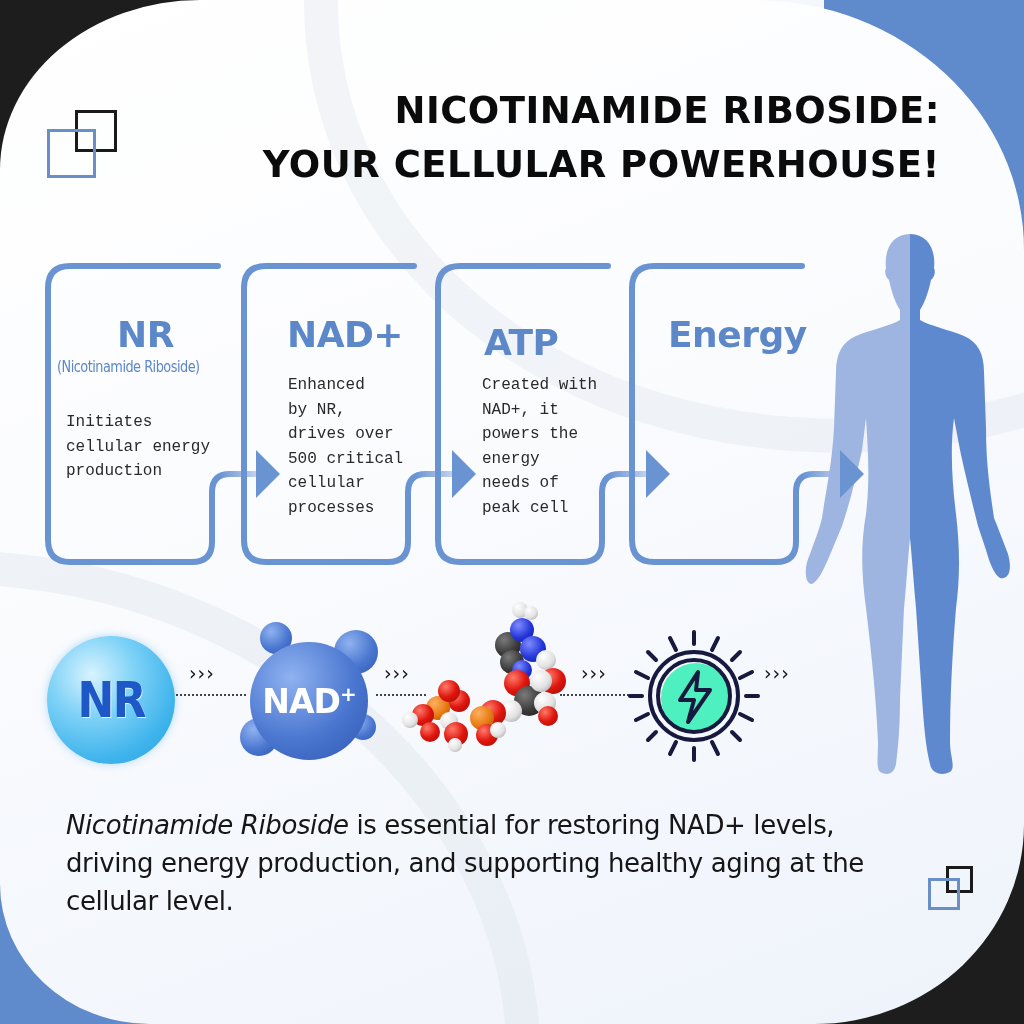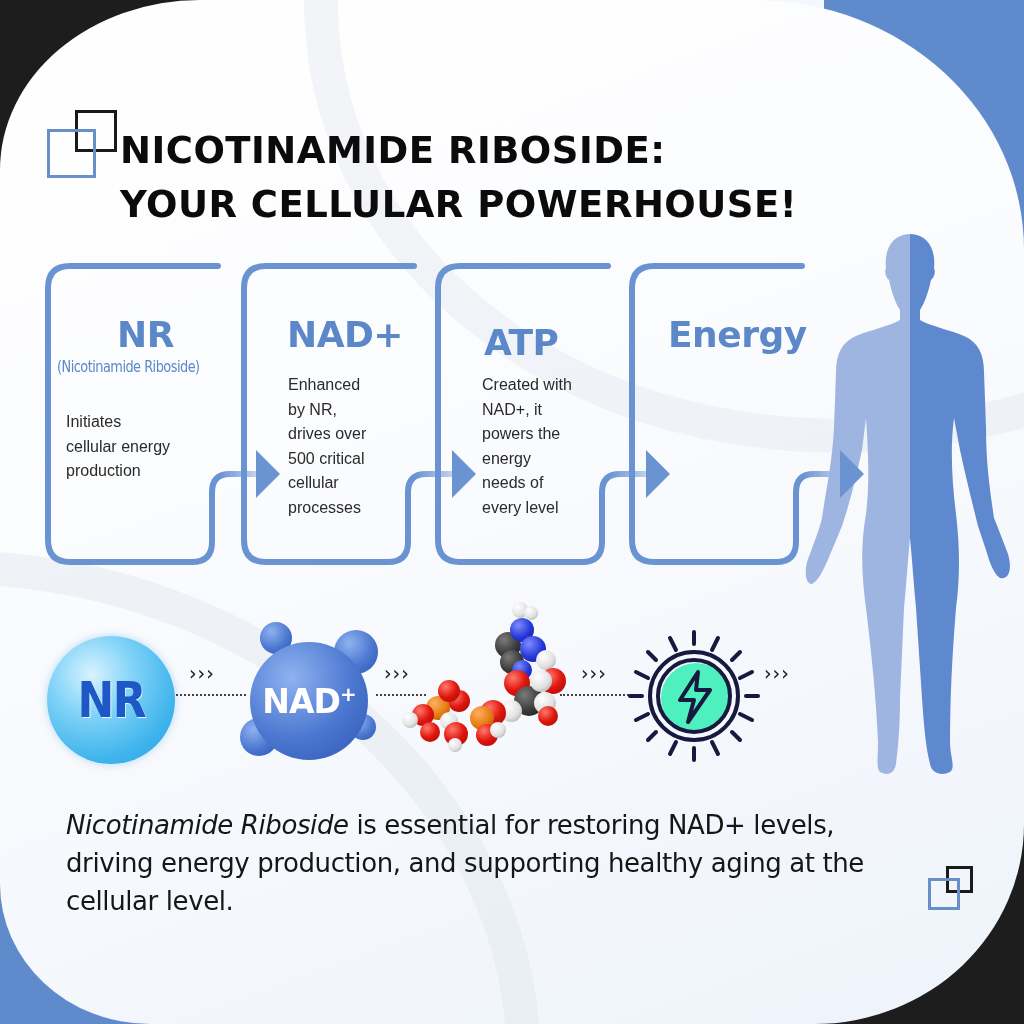--- a/index.html
+++ b/index.html
@@ -28,37 +28,37 @@
     .swoosh-2 { left: -520px; top: 560px; width: 1000px; height: 820px; transform: rotate(18deg); border-color: rgba(225,230,238,0.45); }
 
     
     .deco { position: absolute; }
     .sq { position: absolute; box-sizing: border-box; }
     .sq-blue { border: 3px solid #6a8fc8; }
     .sq-black { border: 3px solid #1a1a1a; }
 
     
     .title {
-      position: absolute; left: 120px; top: 84px; width: 820px; text-align: left;
+      position: absolute; left: 120px; top: 84px; width: 820px; text-align: right;
       font-family: "DejaVu Sans", sans-serif; font-weight: bold; font-size: 37px;
-      line-height: 54px; letter-spacing: 0.5px; color: #0b0b0b; margin-top: 40px;
+      line-height: 54px; letter-spacing: 0.5px; color: #0b0b0b;
     }
 
     
     .flow { position: absolute; left: 0; top: 0; width: 1024px; height: 600px; pointer-events: none; }
     .box-title {
       position: absolute; font-family: "DejaVu Sans", sans-serif; font-weight: bold;
       color: #5c87c9; font-size: 36px; letter-spacing: -0.5px;
     }
     .box-sub {
       position: absolute; font-family: "DejaVu Sans", sans-serif; font-size: 15px;
       color: #5c87c9; white-space: nowrap; letter-spacing: -0.6px; transform: scaleX(0.86); transform-origin: left;
     }
     .box-text {
-      position: absolute; font-family: Liberation Sans, sans-serif; font-size: 16px;
+      position: absolute; font-family: Liberation Mono, monospace; font-size: 16px;
       color: #2a2a2a; line-height: 24.5px; white-space: pre-line;
     }
 
     
     .bubble-nr {
       position: absolute; left: 47px; top: 636px; width: 128px; height: 128px; border-radius: 50%;
       background: radial-gradient(circle at 35% 30%, #d8f3ff 0%, #7fd2f7 35%, #3fb4ec 70%, #2a9de0 100%);
       box-shadow: 0 0 8px rgba(60,160,230,0.35);
       display: flex; align-items: center; justify-content: center;
     }
@@ -176,21 +176,21 @@
 500 critical
 cellular
 processes</div>
 
   <div class="box-title" style="left:484px; top:322px;">ATP</div>
   <div class="box-text" style="left:482px; top:373px;">Created with
 NAD+, it
 powers the
 energy
 needs of
-every level</div>
+peak cell</div>
 
   <div class="box-title" style="left:668px; top:314px;">Energy</div>
 
   <div class="bubble-nr">
     <span>NR</span>
   </div>
 
   <div class="dots" style="left:176px; top:694px; width:70px;"></div>
   <div class="chev" style="left:189px; top:662px;">›››</div>
 

